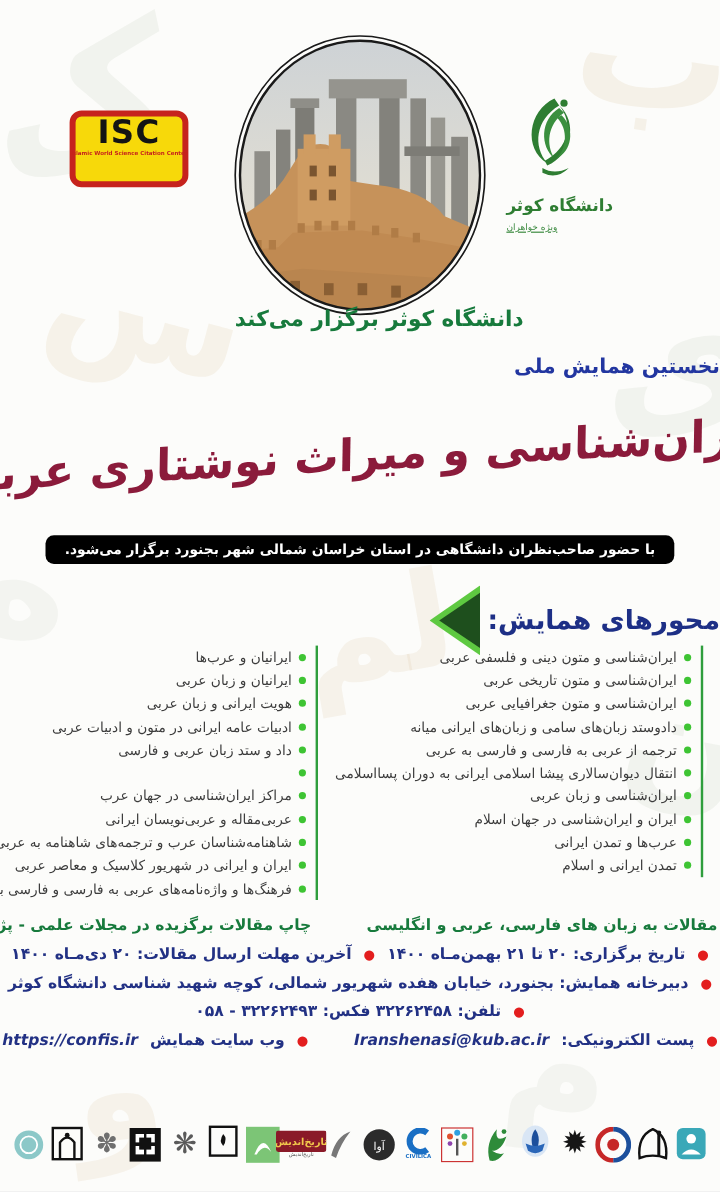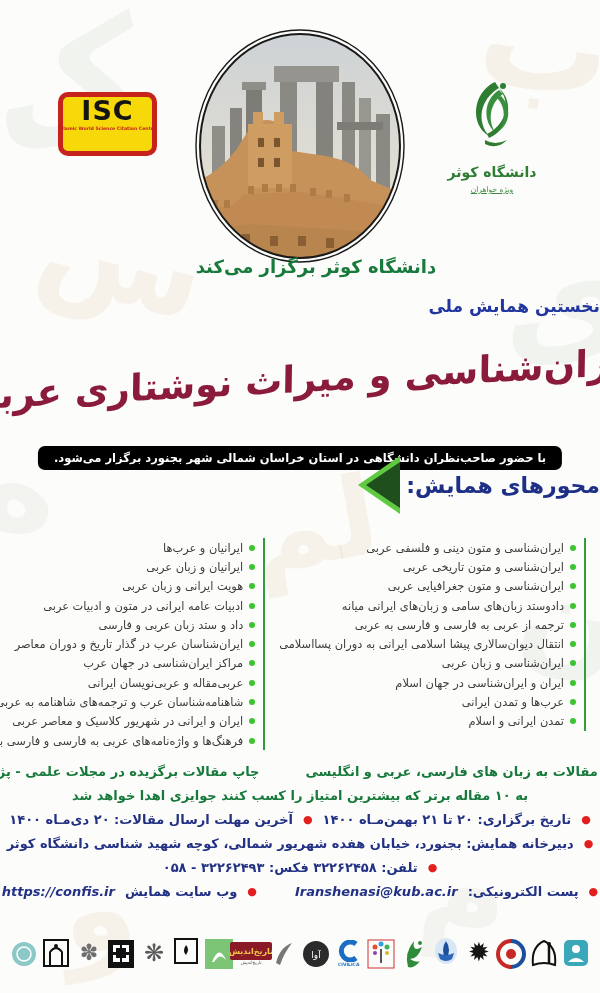--- a/index.html
+++ b/index.html
@@ -13,41 +13,41 @@
   
   .isc{
     position:absolute;left:58px;top:92px;width:99px;height:64px;
     background:#f7d90a;border:5px solid #c6231d;border-radius:10px;
     display:flex;flex-direction:column;align-items:center;
     box-sizing:border-box;direction:ltr;
   }
   .isc .abbr{font-size:27px;font-weight:900;color:#141414;letter-spacing:1px;line-height:1;}
   .isc .cap{font-size:4.6px;font-weight:bold;color:#c6231d;margin-top:2px;white-space:nowrap;}
   .photo{position:absolute;left:192px;top:26px;width:216px;height:240px;}
-  .kosar{position:absolute;right:38px;top:80px;width:140px;text-align:center;color:#2e7d32;}
+  .kosar{position:absolute;right:38px;top:80px;width:140px;text-align:left;color:#2e7d32;}
   .kosar .name{font-size:14px;font-weight:bold;margin-top:2px;}
   .kosar .sub{font-size:7.5px;margin-top:5px;color:#3c8a40;text-decoration:underline;}
   
   .organizer{position:absolute;top:256px;left:16px;width:100%;text-align:center;
     color:#177a3c;font-size:18px;font-weight:bold;}
   .conf-type{position:absolute;top:296px;left:0;width:100%;text-align:right;
     color:#2236a0;font-size:17px;font-weight:bold;}
   .title-wrap{position:absolute;top:324px;left:22px;right:22px;height:118px;
     display:flex;align-items:center;justify-content:center;gap:8px;}
   .main-title{
     color:#8b1b3b;font-size:37px;font-weight:bold;white-space:nowrap;
     transform:rotate(-3deg) skewX(-4deg);letter-spacing:-1px;padding-bottom:8px;
   }
   .subtitle-bar{
     position:absolute;top:446px;left:50%;transform:translateX(-50%);
     background:#000000;color:#fff;font-size:11.5px;font-weight:bold;
     padding:5px 16px;border-radius:7px;white-space:nowrap;
   }
   
-  .topics-header{position:absolute;top:456px;right:0;display:flex;align-items:center;gap:6px;}
+  .topics-header{position:absolute;top:488px;right:0;display:flex;align-items:center;gap:6px;}
   .topics-header .heading{color:#1d2f86;font-size:22px;font-weight:900;}
   .topics{
     position:absolute;top:538px;left:10px;right:14px;
     display:flex;gap:14px;direction:rtl;
   }
   .topic-col{flex:1 1 50%;border-left:none;}
   .topic-col ul{
     list-style:none;margin:0;padding:0 8px 0 0;
     border-right:2.5px solid #2f9e3c;
   }
@@ -272,21 +272,20 @@
             <span>ادبیات عامه ایرانی در متون و ادبیات عربی</span>
           </li>
 
           <li>
             <span class="dot"></span>
             <span>داد و ستد زبان عربی و فارسی</span>
           </li>
 
           <li>
             <span class="dot"></span>
-            <span>ایران‌شناسان عرب در گذار تاریخ و دوران معاصر</span>
           </li>
 
           <li>
             <span class="dot"></span>
             <span>مراکز ایران‌شناسی در جهان عرب</span>
           </li>
 
           <li>
             <span class="dot"></span>
             <span>عربی‌مقاله و عربی‌نویسان ایرانی</span>
@@ -307,23 +306,20 @@
             <span>فرهنگ‌ها و واژه‌نامه‌های عربی به فارسی و فارسی به عربی</span>
           </li>
         </ul>
     </div>
   </div>
 
   <div class="details">
     <div class="line green gap-wide">
       <span>پذیرش مقالات به زبان های فارسی، عربی و انگلیسی</span>
       <span>چاپ مقالات برگزیده در مجلات علمی - پژوهشی</span>
-    </div>
-    <div class="line green">
-      <span>به ۱۰ مقاله برتر که بیشترین امتیاز را کسب کنند جوایزی اهدا خواهد شد</span>
     </div>
     <div class="line">
       <span class="red-dot">●</span>
       <span>تاریخ برگزاری: ۲۰ تا ۲۱ بهمن‌مـاه ۱۴۰۰</span>
       <span class="red-dot">●</span>
       <span>آخرین مهلت ارسال مقالات: ۲۰ دی‌مـاه ۱۴۰۰</span>
     </div>
     <div class="line">
       <span class="red-dot">●</span>
       <span>دبیرخانه همایش: بجنورد، خیابان هفده شهریور شمالی، کوچه شهید شناسی دانشگاه کوثر</span>

